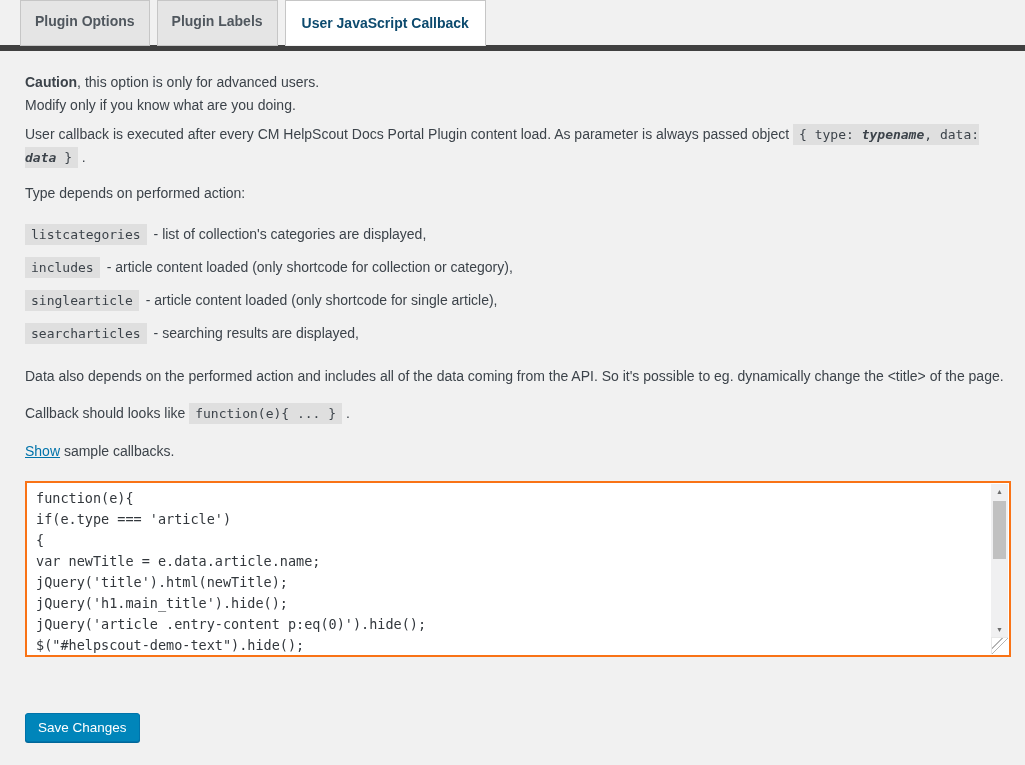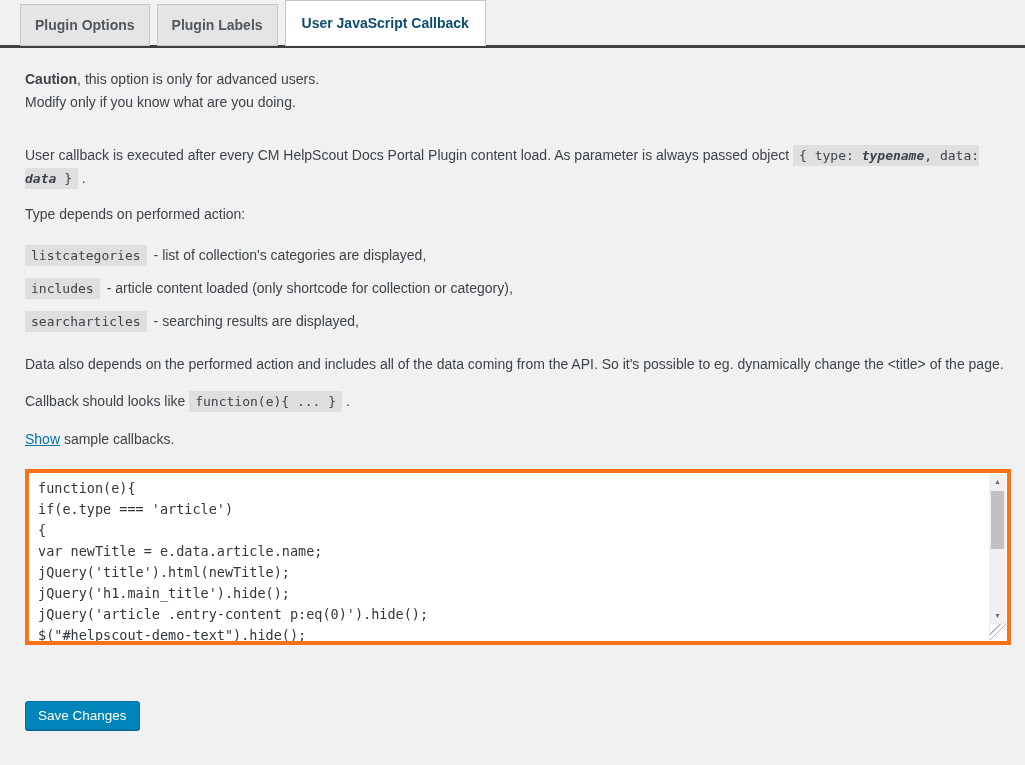--- a/index.html
+++ b/index.html
@@ -7,23 +7,22 @@
   body {
     background: #f1f1f1;
     font-family: "Liberation Sans", sans-serif;
     font-size: 14px;
     color: #3c434a;
   }
 
   
   .tabbar {
     display: flex;
-    align-items: flex-end;
     padding-left: 20px;
-    border-bottom: 3px solid #404040;
+    border-bottom: 6px solid #404040;
   }
   .tab {
     background: #e5e5e5;
     border: 1px solid #c6c6c6;
     margin-right: 7px;
     margin-bottom: -1px;
     padding: 12px 14px;
     font-size: 14px;
     font-weight: bold;
     color: #50575e;
@@ -46,40 +45,40 @@
 
   code.chip {
     font-family: "DejaVu Sans Mono", monospace;
     font-size: 13px;
     background: rgba(0,0,0,0.075);
     padding: 3px 6px;
     color: #3c434a;
   }
   code.chip i { font-style: italic; font-weight: bold; }
 
-  .p-caution { margin-bottom: 30px; }
+  .p-caution { margin-bottom: 6px; }
   .p-intro   { margin-bottom: 13px; line-height: 29px; }
   .p-type    { margin-bottom: 18px; }
 
   .action-row { margin-bottom: 10px; line-height: 22px; }
   .action-row .desc { margin-left: 7px; }
 
   .p-data     { margin-top: 20px; margin-bottom: 14px; }
   .p-callback { margin-bottom: 15px; line-height: 26px; }
   .p-show     { margin-bottom: 18px; }
 
   a.link { color: #0073aa; text-decoration: underline; cursor: pointer; }
 
   
   .editor {
     position: relative;
     width: 986px;
     height: 176px;
     background: #ffffff;
-    border: 4px solid #f97316;
+    border: 2px solid #f97316;
   }
   .editor pre {
     position: absolute;
     left: 0; top: 0; right: 19px; bottom: 0;
     padding: 5px 9px;
     font-family: "DejaVu Sans Mono", monospace;
     font-size: 13.5px;
     line-height: 21px;
     color: #32373c;
     white-space: pre;
@@ -152,20 +151,23 @@
 
   <p class="p-type">Type depends on performed action:</p>
 
   <div class="action-row">
     <code class="chip">listcategories</code><span class="desc">- list of collection's categories are displayed,</span>
   </div>
   <div class="action-row">
     <code class="chip">includes</code><span class="desc">- article content loaded (only shortcode for collection or category),</span>
   </div>
   <div class="action-row">
+    <code class="chip">singlearticle</code><span class="desc">- article content loaded (only shortcode for single article),</span>
+  </div>
+  <div class="action-row">
     <code class="chip">searcharticles</code><span class="desc">- searching results are displayed,</span>
   </div>
 
   <p class="p-data">Data also depends on the performed action and includes all of the data coming from the API. So it's possible to eg. dynamically change the &lt;title&gt; of the page.</p>
 
   <p class="p-callback"><span>Callback should looks like </span><code class="chip">function(e){ ... }</code><span> .</span></p>
 
   <p class="p-show"><a class="link">Show</a><span> sample callbacks.</span></p>
 
   <div class="editor">

